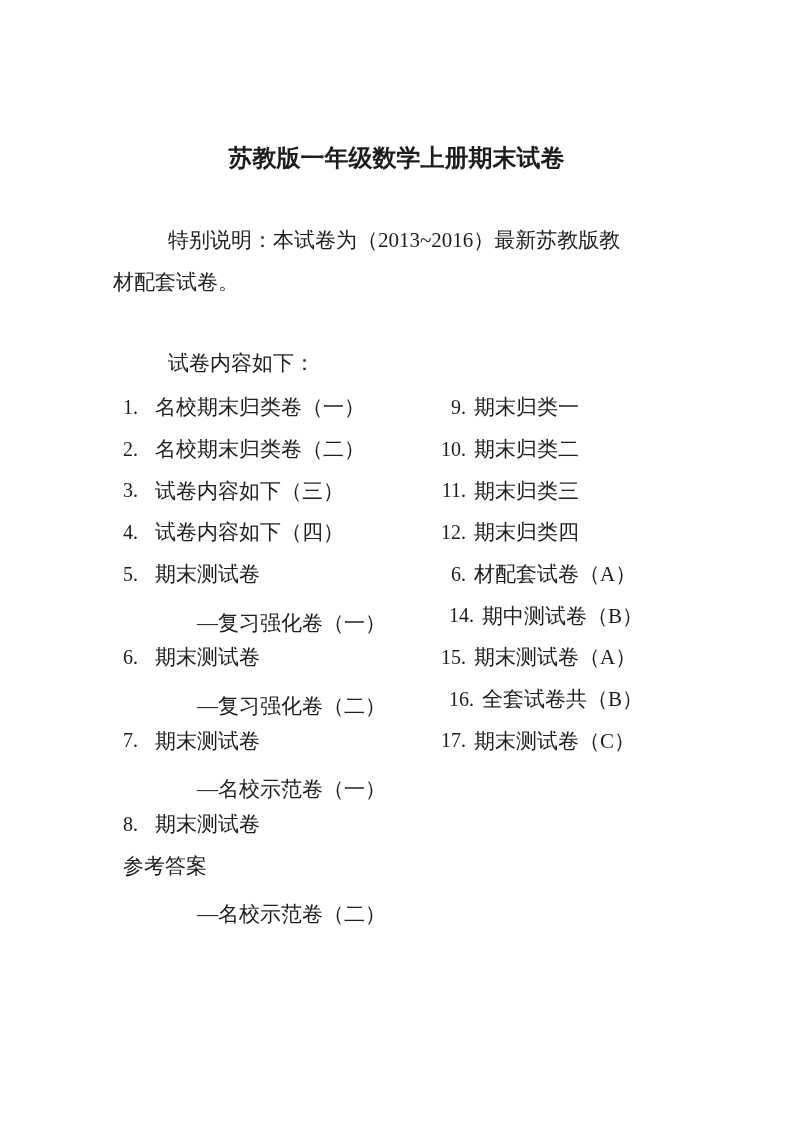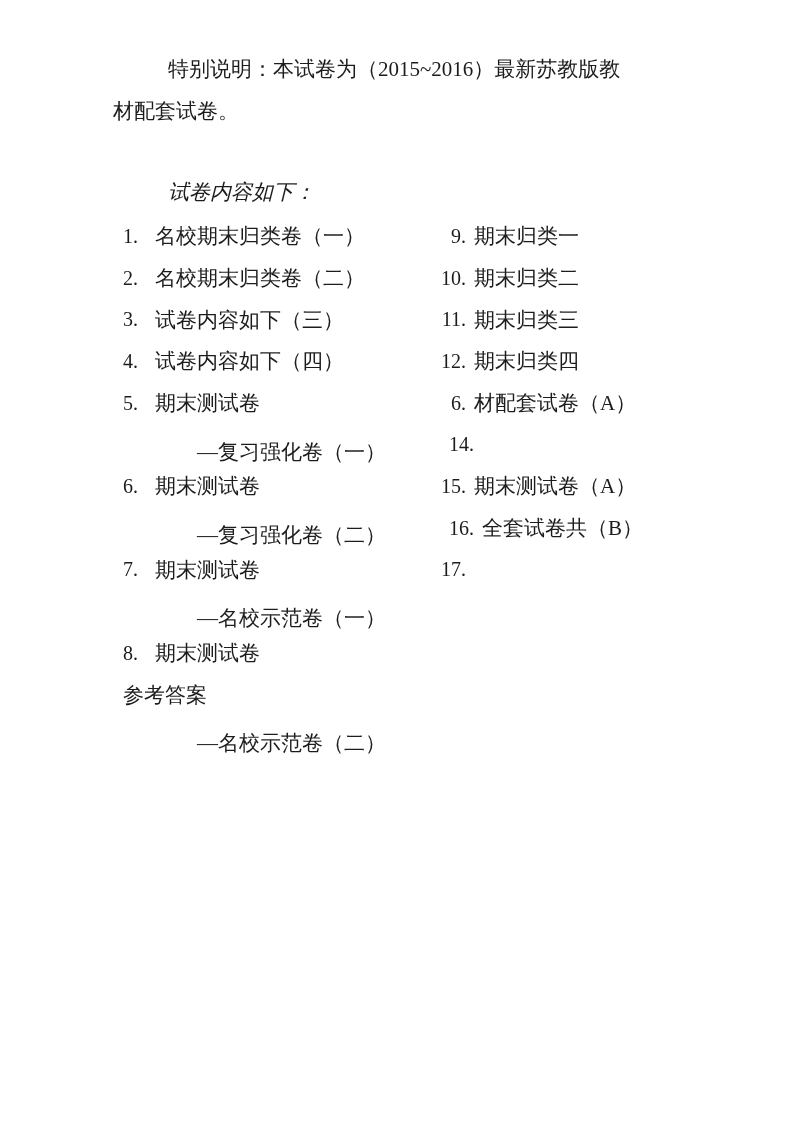--- a/index.html
+++ b/index.html
@@ -31,21 +31,20 @@
     line-height: 41.5px;
     white-space: nowrap;
   }
   .intro .line.ind { text-indent: 55px; }
   .contents-heading {
     margin: 40px 113px 0 113px;
     font-size: 21px;
     line-height: 41.5px;
     text-indent: 55px;
     font-weight: 400;
-    font-style: italic;
   }
   .columns {
     display: flex;
     margin-left: 123px;
     margin-top: 2px;
   }
   .col-left { width: 314px; }
   .col-right { width: 330px; }
   .row {
     display: flex;
@@ -62,23 +61,24 @@
   .col-right .num { width: 29px; text-align: right; margin-right: 8px; }
   .row.sub { padding-left: 74px; align-items: flex-end; }
   .row.shifted { padding-left: 8px; }
   .footer-row { font-size: 21px; }
 </style>
 </head>
 <body>
 
 <div class="page">
 
+  <h1 class="title">苏教版一年级数学上册期末试卷</h1>
 
   <div class="intro">
-    <span class="line ind">特别说明：本试卷为（2015~2016）最新苏教版教</span>
+    <span class="line ind">特别说明：本试卷为（2013~2016）最新苏教版教</span>
     <span class="line">材配套试卷。</span>
   </div>
 
   <div class="contents-heading">试卷内容如下：</div>
 
   <div class="columns">
 
     <div class="col-left">
       <div class="row">
         <span class="num">1.</span>
@@ -145,29 +145,31 @@
       <div class="row">
         <span class="num">12.</span>
         <span class="txt">期末归类四</span>
       </div>
       <div class="row">
         <span class="num">6.</span>
         <span class="txt">材配套试卷（A）</span>
       </div>
       <div class="row shifted">
         <span class="num">14.</span>
+        <span class="txt">期中测试卷（B）</span>
       </div>
       <div class="row">
         <span class="num">15.</span>
         <span class="txt">期末测试卷（A）</span>
       </div>
       <div class="row shifted">
         <span class="num">16.</span>
         <span class="txt">全套试卷共（B）</span>
       </div>
       <div class="row">
         <span class="num">17.</span>
+        <span class="txt">期末测试卷（C）</span>
       </div>
     </div>
 
   </div>
 
 </div>
 
 </body></html>

